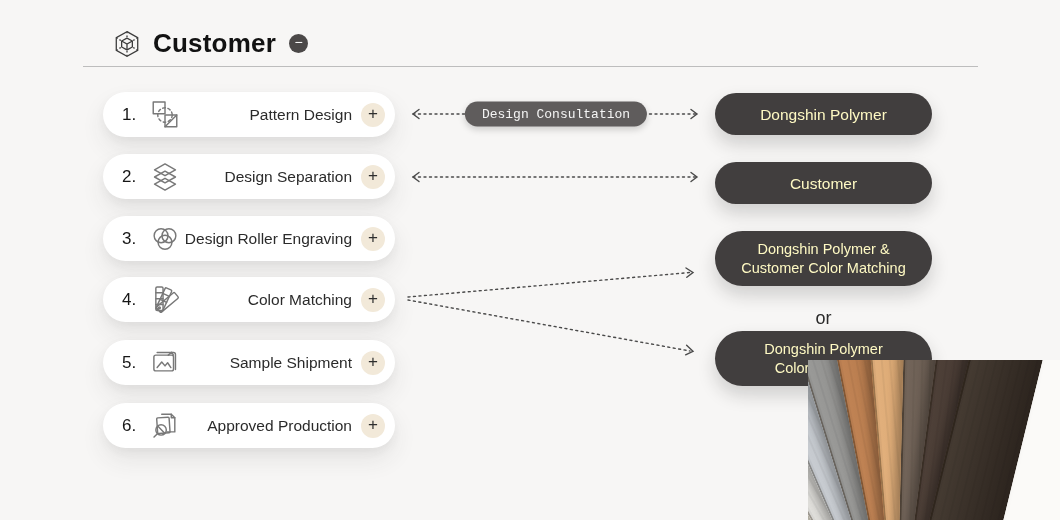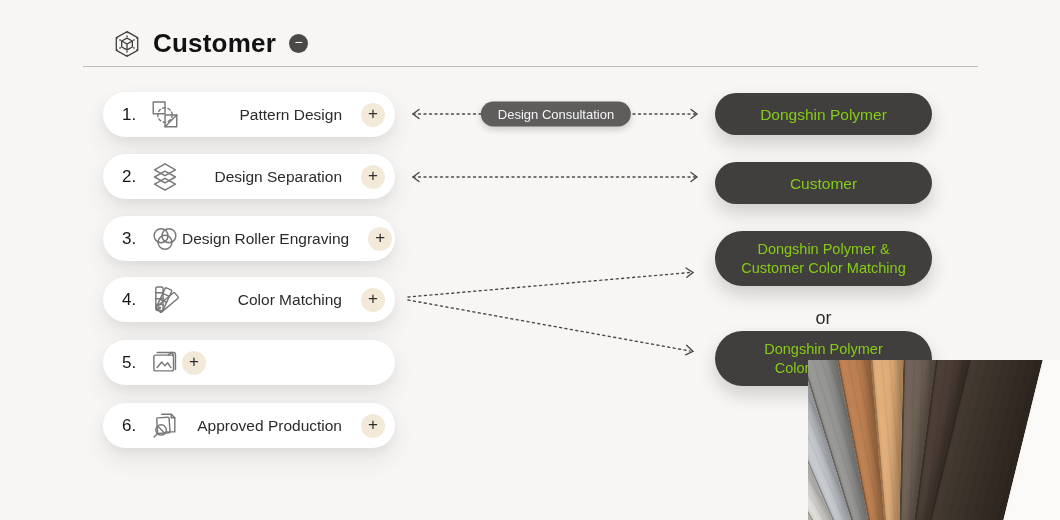--- a/index.html
+++ b/index.html
@@ -27,44 +27,45 @@
   
   .step {
     position:absolute; left:103px; width:292px; height:45px;
     background:#ffffff; border-radius:23px;
     box-shadow:0 4px 10px rgba(50,50,50,.05), 0 12px 24px rgba(50,50,50,.09);
     display:flex; align-items:center; padding:0 10px 0 19px;
   }
   .step-num { font-size:17px; color:#161616; font-weight:500; width:26px; flex:0 0 auto; }
   .step-ic { width:34px; height:34px; flex:0 0 auto; }
   .step-ic svg { width:100%; height:100%; stroke:#787878; fill:none; stroke-width:1.1; stroke-linejoin:round; stroke-linecap:round; }
-  .step-label { margin-left:auto; font-size:15.5px; color:#2b2b2b; padding-right:19px; white-space:nowrap; }
+  .step-label { margin-left:auto; font-size:15.5px; color:#2b2b2b; padding-right:9px; white-space:nowrap; }
   .plus-btn {
     width:24px; height:24px; border-radius:50%; background:#f2e9d9;
     color:#2e2e2e; font-size:17px; font-weight:500; line-height:22px; text-align:center;
     flex:0 0 auto; cursor:pointer; user-select:none;
   }
   .s1{top:92px}.s2{top:154px}.s3{top:216px}.s4{top:277px}.s5{top:340px}.s6{top:403px}
 
   
   .overlay { position:absolute; left:0; top:0; width:1060px; height:520px; pointer-events:none; }
 
   .conn-label {
     position:absolute; transform:translate(-50%,-50%);
     background:#5f5c5c; color:#f5f5f5; font-size:13px;
     padding:5px 17px; border-radius:13px; white-space:nowrap;
     box-shadow:0 3px 7px rgba(0,0,0,.18);
+    font-family:Liberation Mono, monospace;
   }
   .cl1 { left:556px; top:114px; }
   .cl2 { left:556px; top:177px; }
 
   
   .entity {
     position:absolute; left:715px; width:217px;
-    background:#413e3e; color:#84cc16; border-radius:28px;
+    background:#413e3e; color:#fef9c3; border-radius:28px;
     display:flex; flex-direction:column; align-items:center; justify-content:center;
     box-shadow:0 9px 18px rgba(30,30,30,.18);
     font-size:15.5px; text-align:center; line-height:19px;
   }
   .e1 { top:93px;  height:42px; }
   .e2 { top:162px; height:42px; }
   .e3 { top:231px; height:55px; font-size:14.5px; }
   .e4 { top:331px; height:55px; font-size:14.5px; }
   .or-label { position:absolute; left:715px; top:308px; width:217px; text-align:center; font-size:18px; color:#2b2b2b; }
 
@@ -184,20 +185,21 @@
   <div class="step s5">
     <span class="step-num">5.</span>
     <span class="step-ic">
       <svg viewBox="0 0 26 26">
         <path d="M7 5 H19.5 A1.5 1.5 0 0 1 21 6.5 V18"></path>
         <rect x="4.5" y="7" width="15" height="12" rx="1.5"></rect>
         <path d="M15.5 7 L18 4.8 L19.5 7"></path>
         <path d="M7 16.5 L10.5 12.2 L13 15.2 L15 12.8 L17.5 16.5"></path>
       </svg>
     </span>
+    <span class="step-label">Sample Shipment</span>
     <span class="plus-btn">+</span>
   </div>
 
   <div class="step s6">
     <span class="step-num">6.</span>
     <span class="step-ic">
       <svg viewBox="0 0 26 26">
         <path d="M10.5 4 H17.8 L20.5 6.7 V17.5 H14.5"></path>
         <path d="M17.8 4 V6.7 H20.5"></path>
         <rect x="7" y="6.5" width="9.5" height="12" rx="0.8" transform="rotate(-4 11.75 12.5)"></rect>

